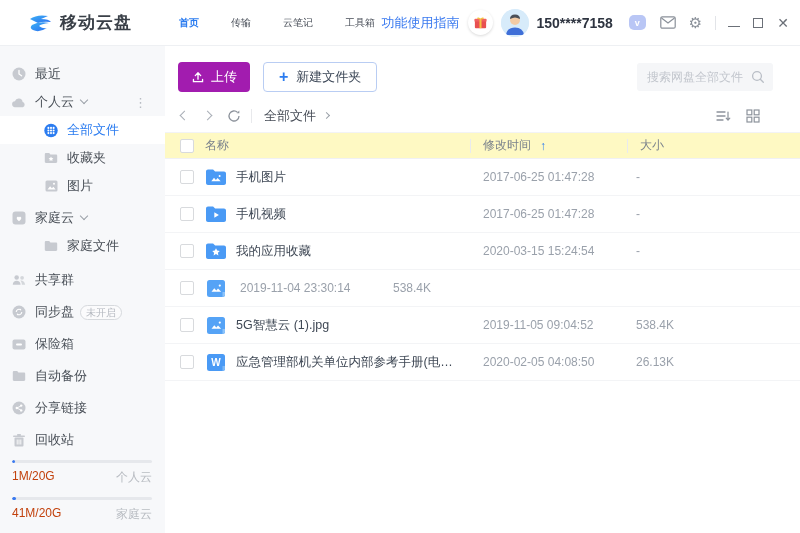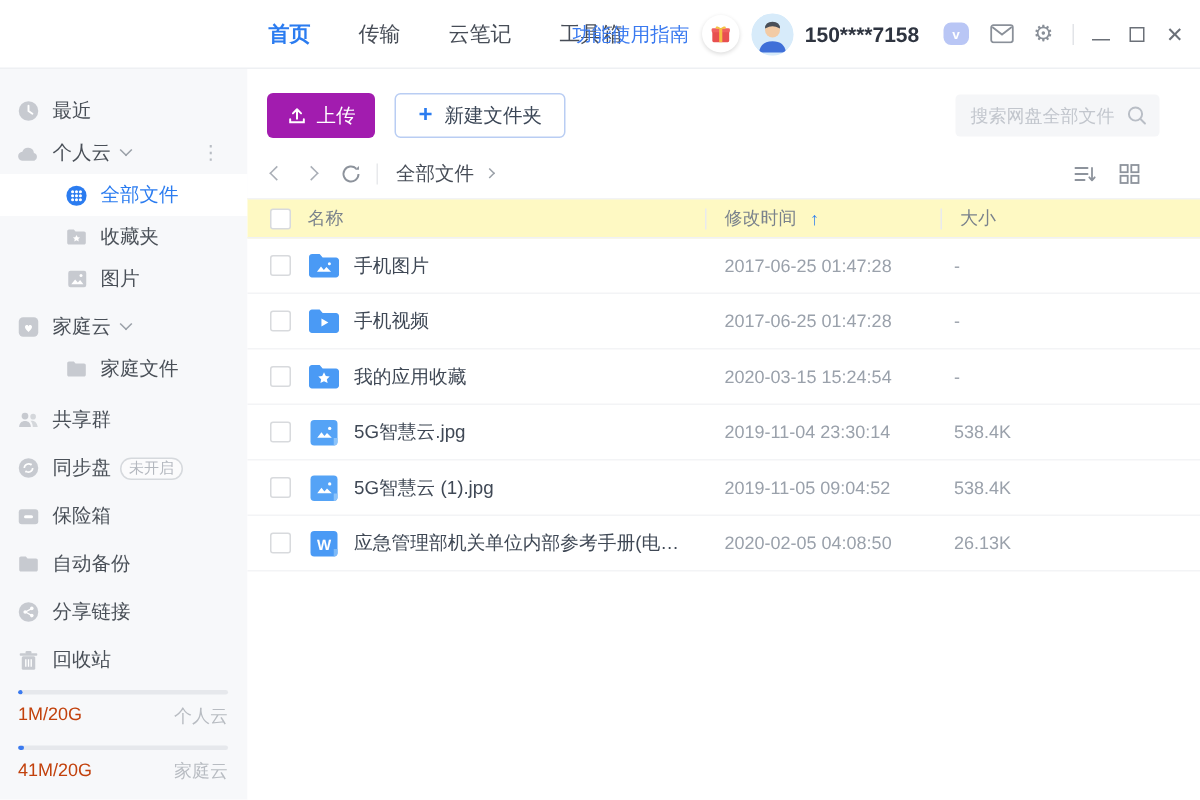--- a/index.html
+++ b/index.html
@@ -6,21 +6,21 @@
   html,body { width:800px; height:533px; overflow:hidden;
     font-family:"Liberation Sans","DejaVu Sans",sans-serif;
     background:#fff; color:#333; font-size:13px; }
 
   
   .topbar { height:46px; display:flex; align-items:center; position:relative;
     background:#fff; border-bottom:1px solid #eef0f3; }
   .logo { display:flex; align-items:center; padding-left:27px; }
   .logo-text { font-size:17px; font-weight:bold; color:#3a4048; letter-spacing:1px; margin-left:7px; }
   .nav { position:absolute; left:179px; display:flex; gap:32px; }
-  .nav-tab { font-size:14px; color:#474d57; cursor:pointer; }
+  .nav-tab { font-size:10px; color:#474d57; cursor:pointer; }
   .nav-tab.active { color:#2b7cf0; font-weight:600; }
   .top-right { position:absolute; right:11px; display:flex; align-items:center; }
   .guide { color:#3a7af0; font-size:13px; margin-right:8px; cursor:pointer; }
   .gift { width:25px; height:25px; border-radius:50%; background:#fff;
     box-shadow:0 1px 3px rgba(0,0,0,.15); display:flex; align-items:center; justify-content:center; margin-right:8px; }
   .avatar { width:28px; height:28px; border-radius:50%; overflow:hidden; margin-right:8px; background:#d7ebfa; }
   .phone { font-size:14px; color:#2e3440; font-weight:600; margin-right:16px; }
   .vip { width:17px; height:15px; background:#b9c6f5; border-radius:5px;
     color:#fff; font-size:9px; font-weight:bold; display:flex; align-items:center; justify-content:center; margin-right:14px; }
   .tb-ic { color:#8a9099; margin-right:13px; display:flex; align-items:center; cursor:pointer; }
@@ -96,20 +96,35 @@
   .ficon { width:22px; height:19px; margin-left:11px; flex:none; display:flex; }
   .fname { flex:1; min-width:0; padding-left:9px; padding-right:6px; color:#3f4855; font-size:12.5px;
     white-space:nowrap; overflow:hidden; text-overflow:ellipsis; }
   .fdate { width:157px; flex:none; color:#9aa1ab; font-size:12px; padding-left:13px; }
   .fsize { width:173px; flex:none; color:#9aa1ab; font-size:12px; padding-left:9px; }
 </style>
 </head>
 <body>
 
 <div class="topbar">
+  <div class="logo">
+    <span style="display:flex;">
+      <svg width="26" height="20" viewBox="0 0 26 20">
+        <defs>
+            <linearGradient id="lg" x1="0" y1="0" x2="1" y2="1">
+          <stop offset="0" stop-color="#3db1f5"></stop>
+              <stop offset="1" stop-color="#2b6ef0"></stop>
+            </linearGradient>
+          </defs>
+        <path d="M3 6 Q10 1 21 3 L14 6 Q22 6 24 9 Q16 8 11 10 Z" fill="url(#lg)"></path>
+        <path d="M5 12 Q12 8 22 10 Q14 11 12 13 Q16 16 20 15 Q12 20 6 17 Q2 15 5 12 Z" fill="url(#lg)"></path>
+      </svg>
+    </span>
+    <span class="logo-text">移动云盘</span>
+  </div>
   <div class="nav">
     <span class="nav-tab active">首页</span>
     <span class="nav-tab">传输</span>
     <span class="nav-tab">云笔记</span>
     <span class="nav-tab">工具箱</span>
   </div>
   <div class="top-right">
     <span class="guide">功能使用指南</span>
     <span class="gift">
       <svg width="15" height="15" viewBox="0 0 16 16">
@@ -425,21 +440,20 @@
     <div class="row">
       <span class="cb"></span>
       <span class="ficon">
         <svg width="22" height="19" viewBox="0 0 22 19">
             <rect x="2" y="1" width="18" height="17" rx="2.5" fill="#55a3f6"></rect>
         <path d="M17.5 13h2.5v3a2.5 2.5 0 0 1-2.5 2z" fill="#8cc3fa"></path>
         <path d="M6.5 12.8l2.8-3.6 2 2.4 1.7-2 3.2 3.2z" fill="#fff"></path>
             <circle cx="14.8" cy="6.6" r="1.1" fill="#fff"></circle>
           </svg>
       </span>
-      <span class="fname">5G智慧云.jpg</span>
       <span class="fdate">2019-11-04 23:30:14</span>
       <span class="fsize">538.4K</span>
     </div>
 
     <div class="row">
       <span class="cb"></span>
       <span class="ficon">
         <svg width="22" height="19" viewBox="0 0 22 19">
             <rect x="2" y="1" width="18" height="17" rx="2.5" fill="#55a3f6"></rect>
         <path d="M17.5 13h2.5v3a2.5 2.5 0 0 1-2.5 2z" fill="#8cc3fa"></path>

